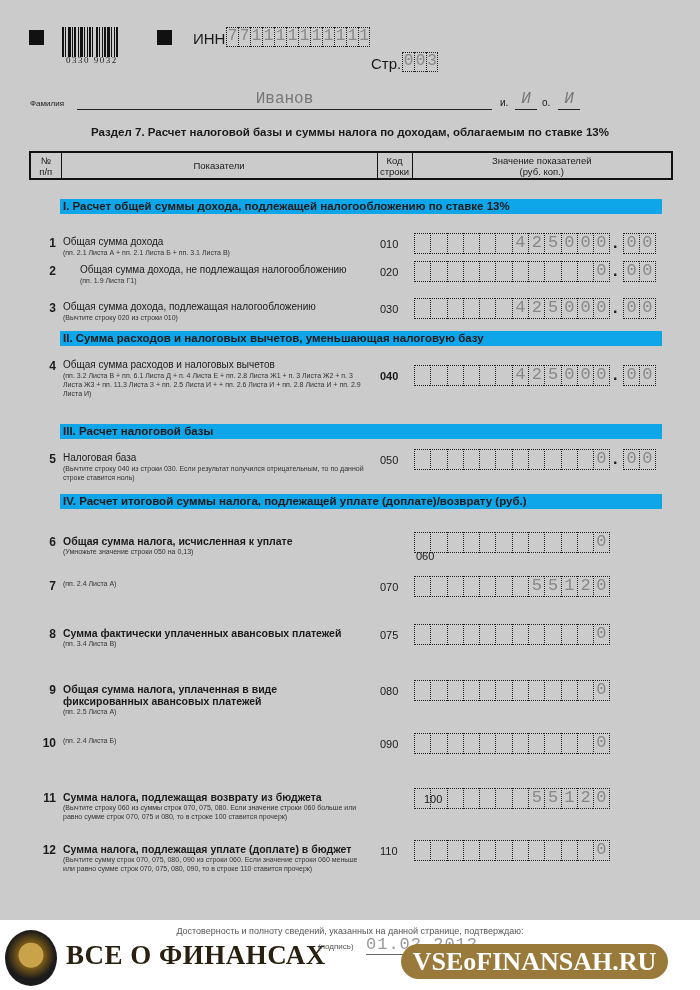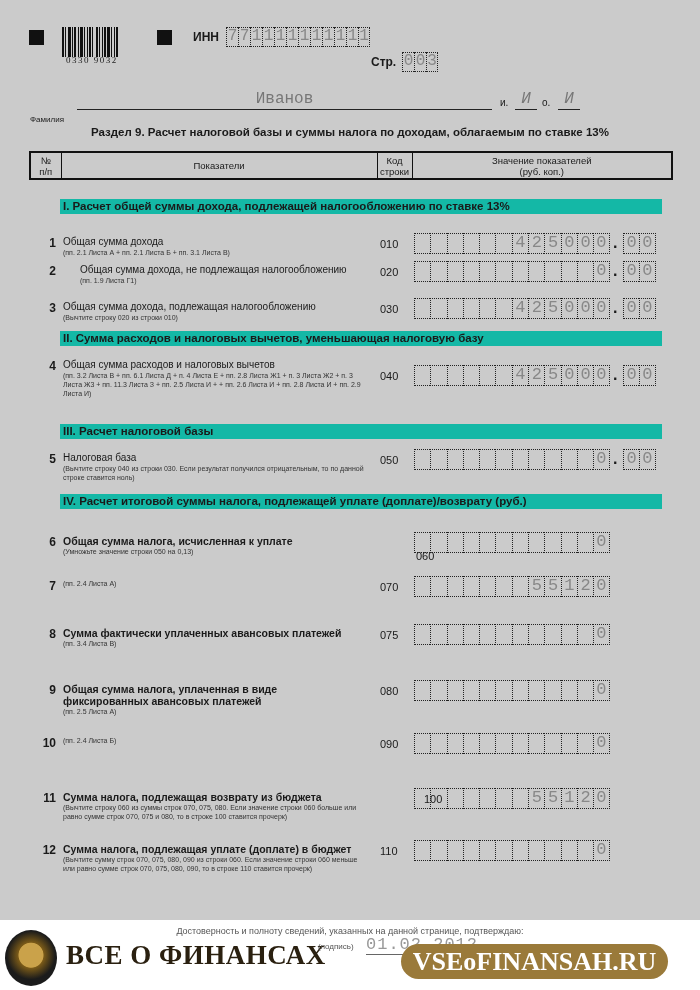--- a/index.html
+++ b/index.html
@@ -4,30 +4,30 @@
 <style>
   * { box-sizing: border-box; margin: 0; padding: 0; }
   html, body { width: 700px; height: 990px; overflow: hidden; }
   body { background: #cbcbcb; font-family: "Liberation Sans", sans-serif; color: #1a1a1a; position: relative; }
   .abs { position: absolute; }
   .marker { width: 15px; height: 15px; background: #111; }
   .barcode { left: 62px; top: 27px; width: 82px; height: 37px; }
   .barcode .bars { position: absolute; left: 0; top: 0; width: 82px; height: 30px; display: flex; gap: 0; }
   .barcode .bars span { display: block; height: 30px; background: #111; }
   .barcode .num { position: absolute; left: 4px; top: 28px; font-family: "Liberation Serif", serif; font-size: 9px; letter-spacing: 1.5px; color: #222; }
-  .label-small { font-size: 12px; font-weight: bold; }
+  .label-small { font-size: 15px; }
   .cells { display: flex; position: absolute; }
   .cell { width: 12px; height: 20px; border: 1.5px dotted #222; border-right: none; font-family: "Liberation Mono", monospace; font-size: 16px; color: #888; text-align: center; line-height: 17px; background: transparent; }
   .cell:last-child { border-right: 1.5px dotted #222; }
   .cells.big .cell { width: 16.3px; height: 21px; font-size: 17px; line-height: 18px; }
   .name-line { border-bottom: 1.5px solid #222; font-family: "Liberation Mono", monospace; color: #777; text-align: center; font-size: 16px; }
   .title { left: 0; width: 700px; text-align: center; top: 126px; font-size: 11.5px; font-weight: bold; }
   table.hdr { position: absolute; left: 29px; top: 151px; width: 644px; border-collapse: collapse; border: 2px solid #111; font-size: 9.5px; }
   table.hdr td { border: 1px solid #111; text-align: center; vertical-align: middle; height: 27px; line-height: 11px; }
-  .sec { left: 60px; width: 602px; height: 15px; background: #14b8a6; font-size: 11.5px; font-weight: bold; padding-left: 3px; line-height: 15px; }
+  .sec { left: 60px; width: 602px; height: 15px; background: #0ea5e9; font-size: 11.5px; font-weight: bold; padding-left: 3px; line-height: 15px; }
   .rownum { font-size: 12px; font-weight: bold; width: 20px; text-align: right; }
   .rtitle { left: 63px; font-size: 10px; line-height: 12px; }
   .rtitle.bold { font-weight: bold; font-size: 10.5px; }
   .rsub { display: block; font-size: 7px; line-height: 9px; font-weight: normal; color: #333; }
   .code { left: 380px; font-size: 11px; }
   .dot { font-size: 16px; font-weight: bold; }
   .footer-note { left: 0; width: 700px; text-align: center; top: 926px; font-size: 9px; color: #555; }
   .footer-bg { left: 0; top: 920px; width: 700px; height: 70px; background: #fff; }
   .emblem { left: 5px; top: 930px; width: 52px; height: 56px; border-radius: 50%; background: radial-gradient(circle at 50% 45%, #caa24a 0 30%, #7a5a18 32%, #1b1b1b 60%); }
   .brand { left: 66px; top: 940px; font-family: "Liberation Serif", serif; font-size: 27px; font-weight: bold; color: #2a2010; letter-spacing: 0.5px; }
@@ -100,28 +100,28 @@
     <div class="cell">1</div>
   </div>
 
 <div class="abs label-small" style="left:371px;top:55px;">Стр.</div>
 <div class="cells" id="page-cells" style="left:402px;top:52px;">
     <div class="cell">0</div>
     <div class="cell">0</div>
     <div class="cell">3</div>
   </div>
 
-<div class="abs" style="left:30px;top:99px;font-size:8px;margin-top:16px;">Фамилия</div>
+<div class="abs" style="left:30px;top:99px;font-size:8px;">Фамилия</div>
 <div class="abs name-line" style="left:77px;top:90px;width:415px;height:20px;">Иванов</div>
 <div class="abs" style="left:500px;top:97px;font-size:10px;">и.</div>
 <div class="abs name-line" style="left:515px;top:90px;width:22px;height:20px;font-style:italic;">И</div>
 <div class="abs" style="left:542px;top:97px;font-size:10px;">о.</div>
 <div class="abs name-line" style="left:558px;top:90px;width:22px;height:20px;font-style:italic;">И</div>
 
-<div class="abs title">Раздел 9. Расчет налоговой базы и суммы налога по доходам, облагаемым по ставке 13%</div>
+<div class="abs title">Раздел 7. Расчет налоговой базы и суммы налога по доходам, облагаемым по ставке 13%</div>
 
 <table class="hdr">
   <tbody>
       <tr>
     <td style="width:31px;">
       <div>№</div>
       <div>п/п</div>
     </td>
     <td style="width:316px;">Показатели</td>
     <td style="width:35px;">
@@ -203,21 +203,21 @@
       <div class="cell">0</div>
       <div class="cell">0</div>
     </div>
     <div class="abs dot" style="left: 613px; top: 299px;">.</div>
     <div class="cells big" style="left: 623px; top: 298px;">
       <div class="cell">0</div>
       <div class="cell">0</div>
     </div>
     <div class="abs rownum" style="left: 36px; top: 359px;">4</div>
     <div class="abs rtitle" style="top: 359px; width: 305px;"><span>Общая сумма расходов и налоговых вычетов</span><span class="rsub">(пп. 3.2 Листа В + пп. 6.1 Листа Д + п. 4 Листа Е + пп. 2.8 Листа Ж1 + п. 3 Листа Ж2 + п. 3 Листа Ж3 + пп. 11.3 Листа З + пп. 2.5 Листа И + + пп. 2.6 Листа И + пп. 2.8 Листа И + пп. 2.9 Листа И)</span></div>
-    <div class="abs code" style="top: 370px;">040</div>
+    <div class="abs code" style="top: 370px; font-weight: bold;">040</div>
     <div class="cells big" style="left: 414px; top: 365px;">
       <div class="cell"></div>
       <div class="cell"></div>
       <div class="cell"></div>
       <div class="cell"></div>
       <div class="cell"></div>
       <div class="cell"></div>
       <div class="cell">4</div>
       <div class="cell">2</div>
       <div class="cell">5</div>

